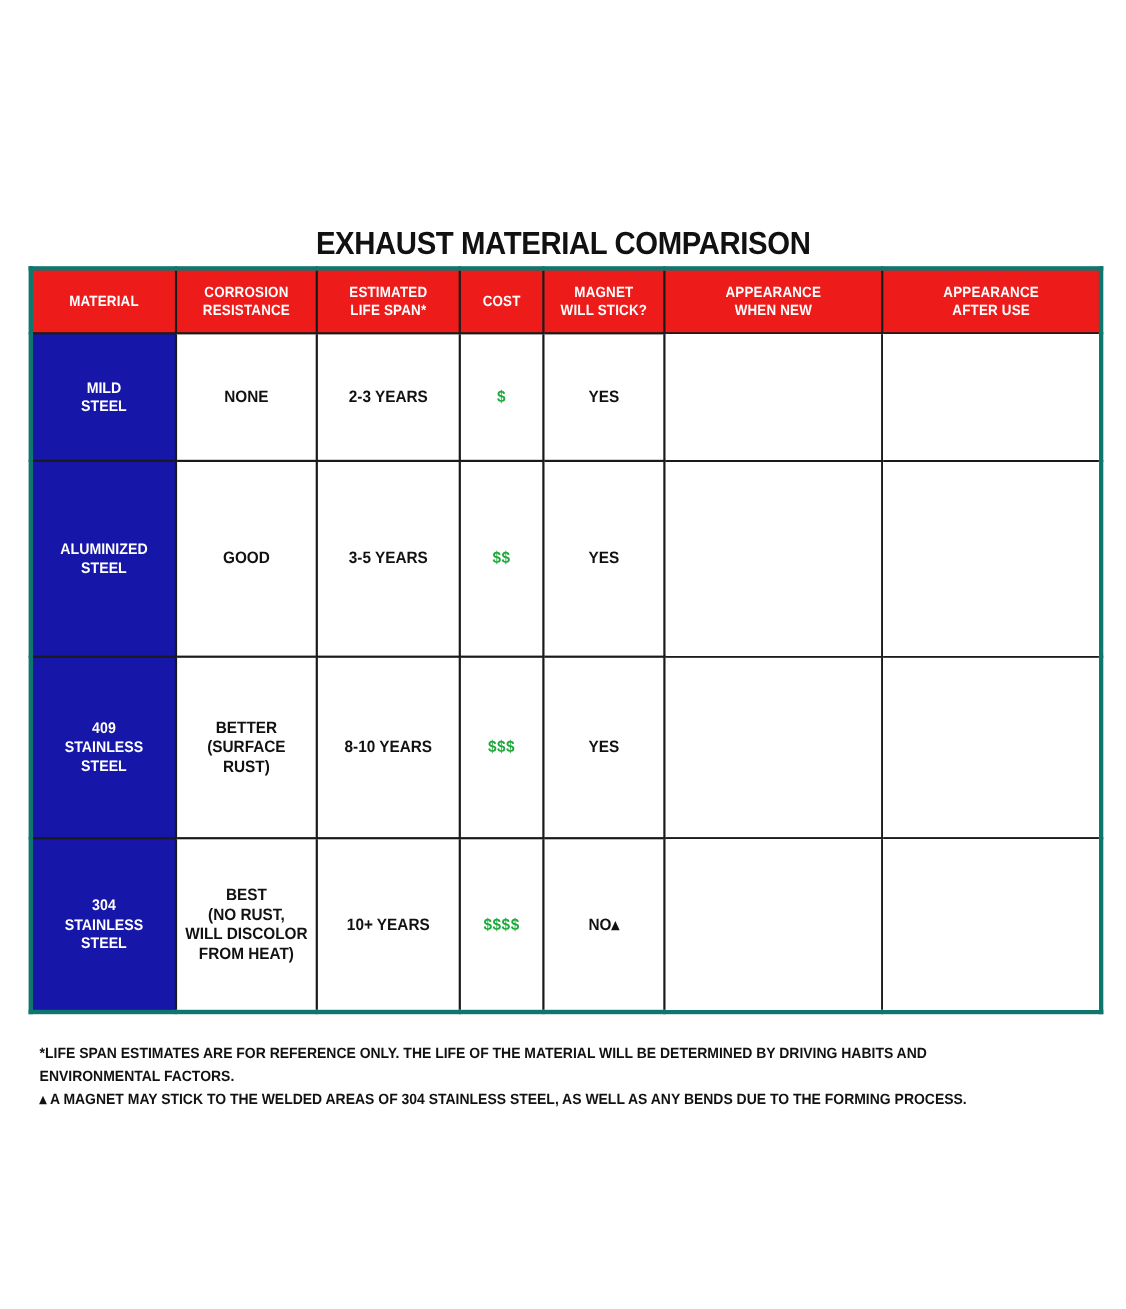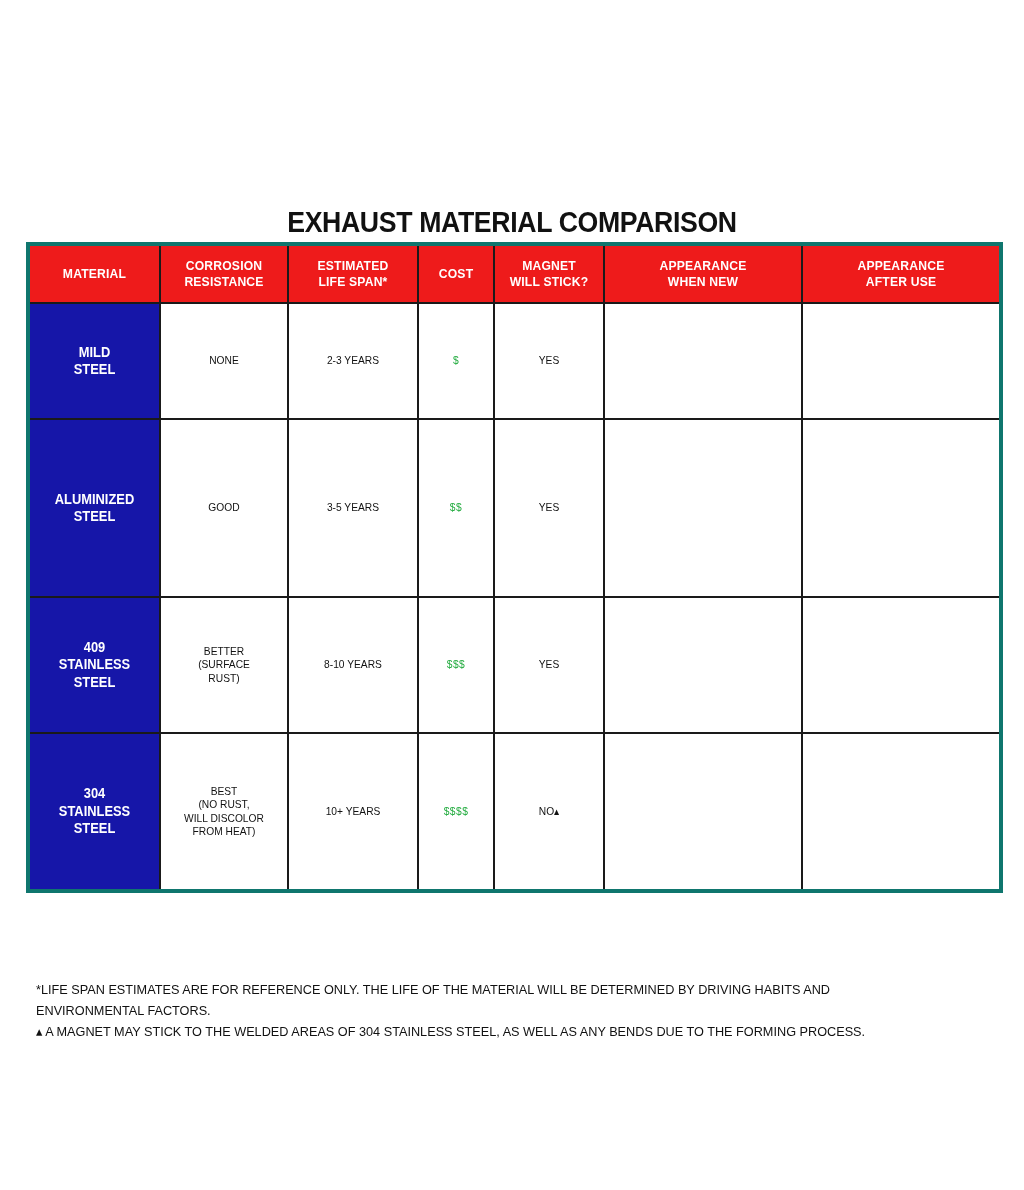--- a/index.html
+++ b/index.html
@@ -76,22 +76,22 @@
     color: #ffffff;
     font-size: 14px;
     font-weight: bold;
     line-height: 1.25;
     white-space: pre-line;
   }
   td.material .mt { display:block; transform: scaleX(0.92); }
 
   td.cell {
     background: #ffffff;
-    font-size: 11px;
-    font-weight: normal;
+    font-size: 15px;
+    font-weight: bold;
     line-height: 1.2;
     white-space: pre-line;
     color: #111111;
   }
   td.cell .ct { display:block; transform: scaleX(0.93); }
 
   td.cost .ct { color: #1faa3c; letter-spacing: 0.5px; }
 
   .img-cell {
     padding: 0;
@@ -126,24 +126,23 @@
     background: linear-gradient(180deg,#f6f6f5 0%, #d6d6d3 18%, #a8a8a4 48%, #e5e5e2 70%, #8e8e8a 100%);
     box-shadow: inset 0 0 10px rgba(0,0,0,0.3);
   }
 
   .footnotes {
     position: absolute;
     left: 36px;
     top: 948px;
     width: 960px;
     font-size: 13.5px;
-    font-weight: normal;
+    font-weight: bold;
     line-height: 1.55;
     color: #111111;
-    margin-top: 32px;
   }
   .footnotes div { transform: scaleX(0.94); transform-origin: left center; white-space: pre-wrap; }
 </style>
 </head>
 <body>
 
 <div class="page">
 
   <div class="chart-title">EXHAUST MATERIAL COMPARISON</div>
 
@@ -225,21 +224,21 @@
           </div>
         </td>
         <td class="img-cell">
           <div class="img-holder">
             <div class="bg-rustwall" style="background:linear-gradient(180deg,#d9d5cd,#b6b0a6);"></div>
 
           </div>
         </td>
       </tr>
 
-      <tr style="height:136px">
+      <tr style="height:165px">
         <td class="material"><span class="mt">409
 STAINLESS
 STEEL</span></td>
         <td class="cell"><span class="ct">BETTER
 (SURFACE
 RUST)</span></td>
         <td class="cell"><span class="ct">8-10 YEARS</span></td>
         <td class="cell cost"><span class="ct">$$$</span></td>
         <td class="cell"><span class="ct">YES</span></td>
         <td class="img-cell">

